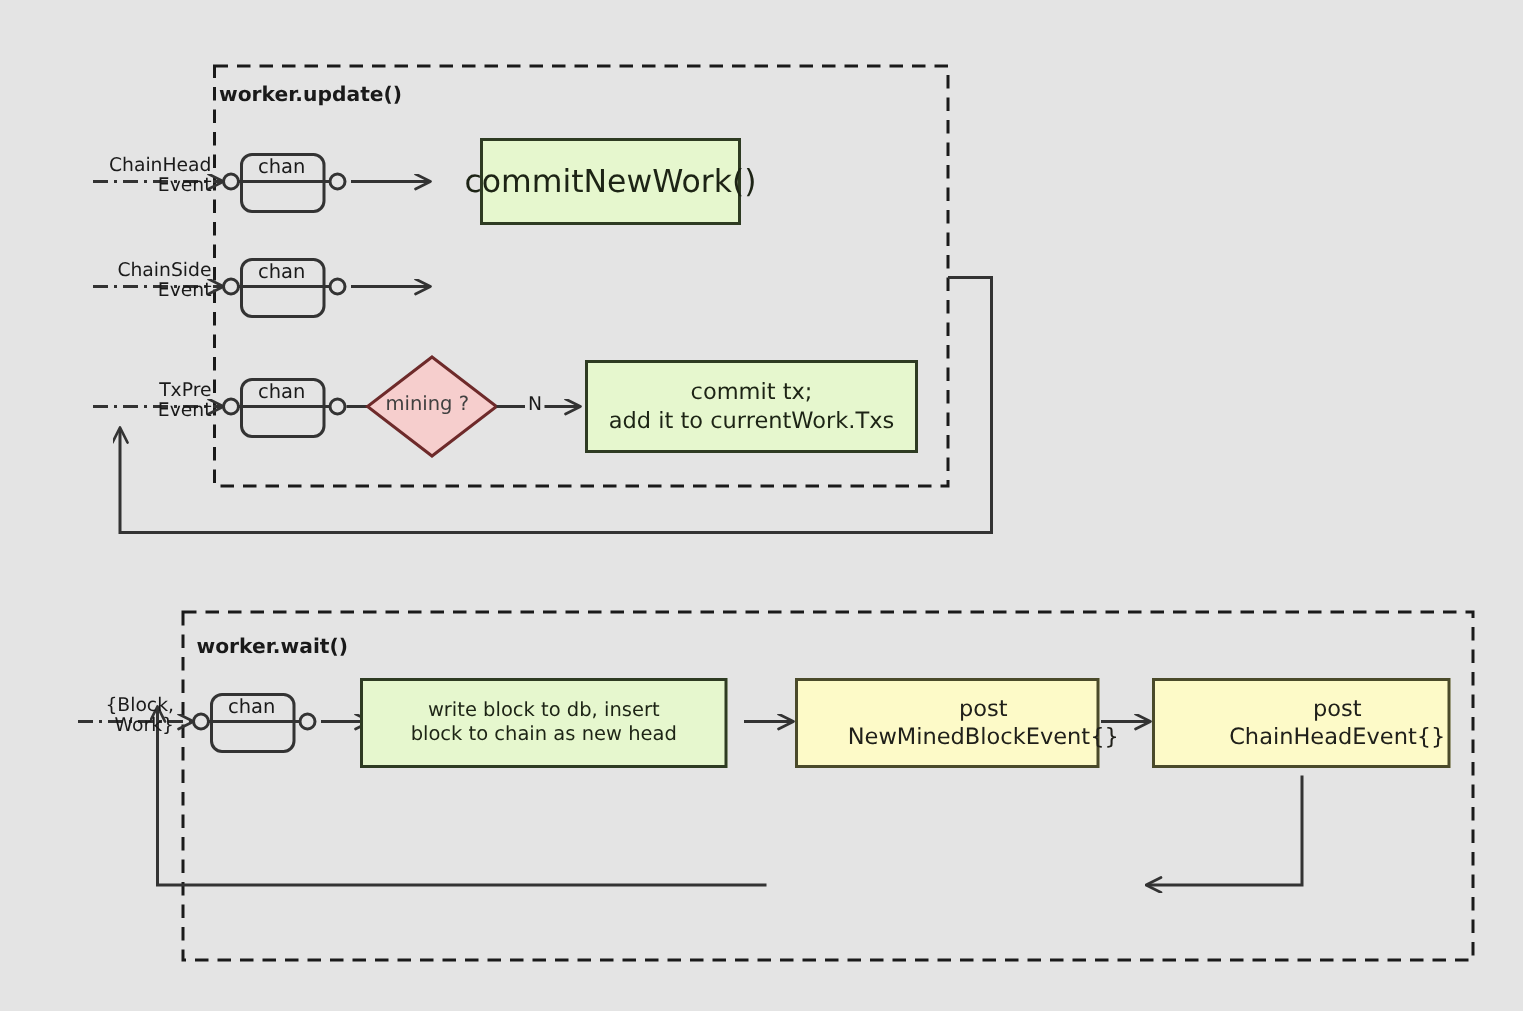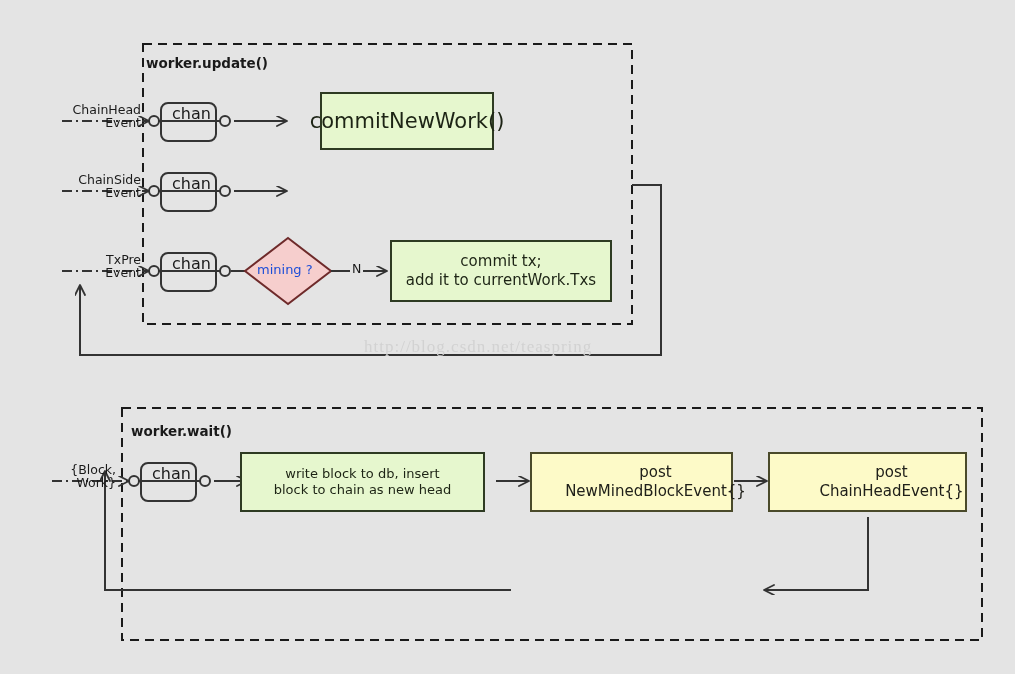--- a/index.html
+++ b/index.html
@@ -17,26 +17,26 @@
         justify-content:center;text-align:center;line-height:1.25;}
   .green{background:#e6f7ce;border:2px solid #2e3b22;color:#1d2415;}
   .yellow{background:#fdfac8;border:2px solid #4a4a2a;color:#20201a;padding-left:48px;}
   .node .txt{padding:0 6px;white-space:pre-line;}
 
   .grp-title{position:absolute;font-weight:bold;font-size:13.5px;color:#1a1a1a;}
 
   .evt-label{position:absolute;font-size:12.5px;color:#1a1a1a;text-align:right;
              line-height:1.05;white-space:pre-line;}
 
-  .chan-label{position:absolute;font-size:16px;color:#1a1a1a;}
+  .chan-label{position:absolute;font-size:13px;color:#1a1a1a;}
 
   .edge-label{position:absolute;font-size:12.5px;color:#1a1a1a;background:#e4e4e4;
               padding:0 2px;}
 
-  .diamond-label{position:absolute;font-size:13px;color:#1d4ed8;}
+  .diamond-label{position:absolute;font-size:13px;color:#404040;}
 
   .watermark{position:absolute;font-family:"Liberation Serif", serif;font-size:17px;
              color:#d2d2d2;letter-spacing:1px;white-space:nowrap;}
 </style>
 </head>
 <body>
 
 <div id="stage">
 
   <svg class="layer" viewBox="0 0 1015 674">
@@ -144,15 +144,14 @@
     <span class="txt">post
 NewMinedBlockEvent{}</span>
   </div>
 
   <div class="node yellow" style="left:768px;top:452px;width:199px;height:60px;font-size:15px;">
     <span class="txt">post
 ChainHeadEvent{}</span>
   </div>
 
 
-  <div class="watermark" style="left:364px;top:337px;">http://blog.csdn.net/teaspring</div>
 
 </div>
 
 </body></html>

